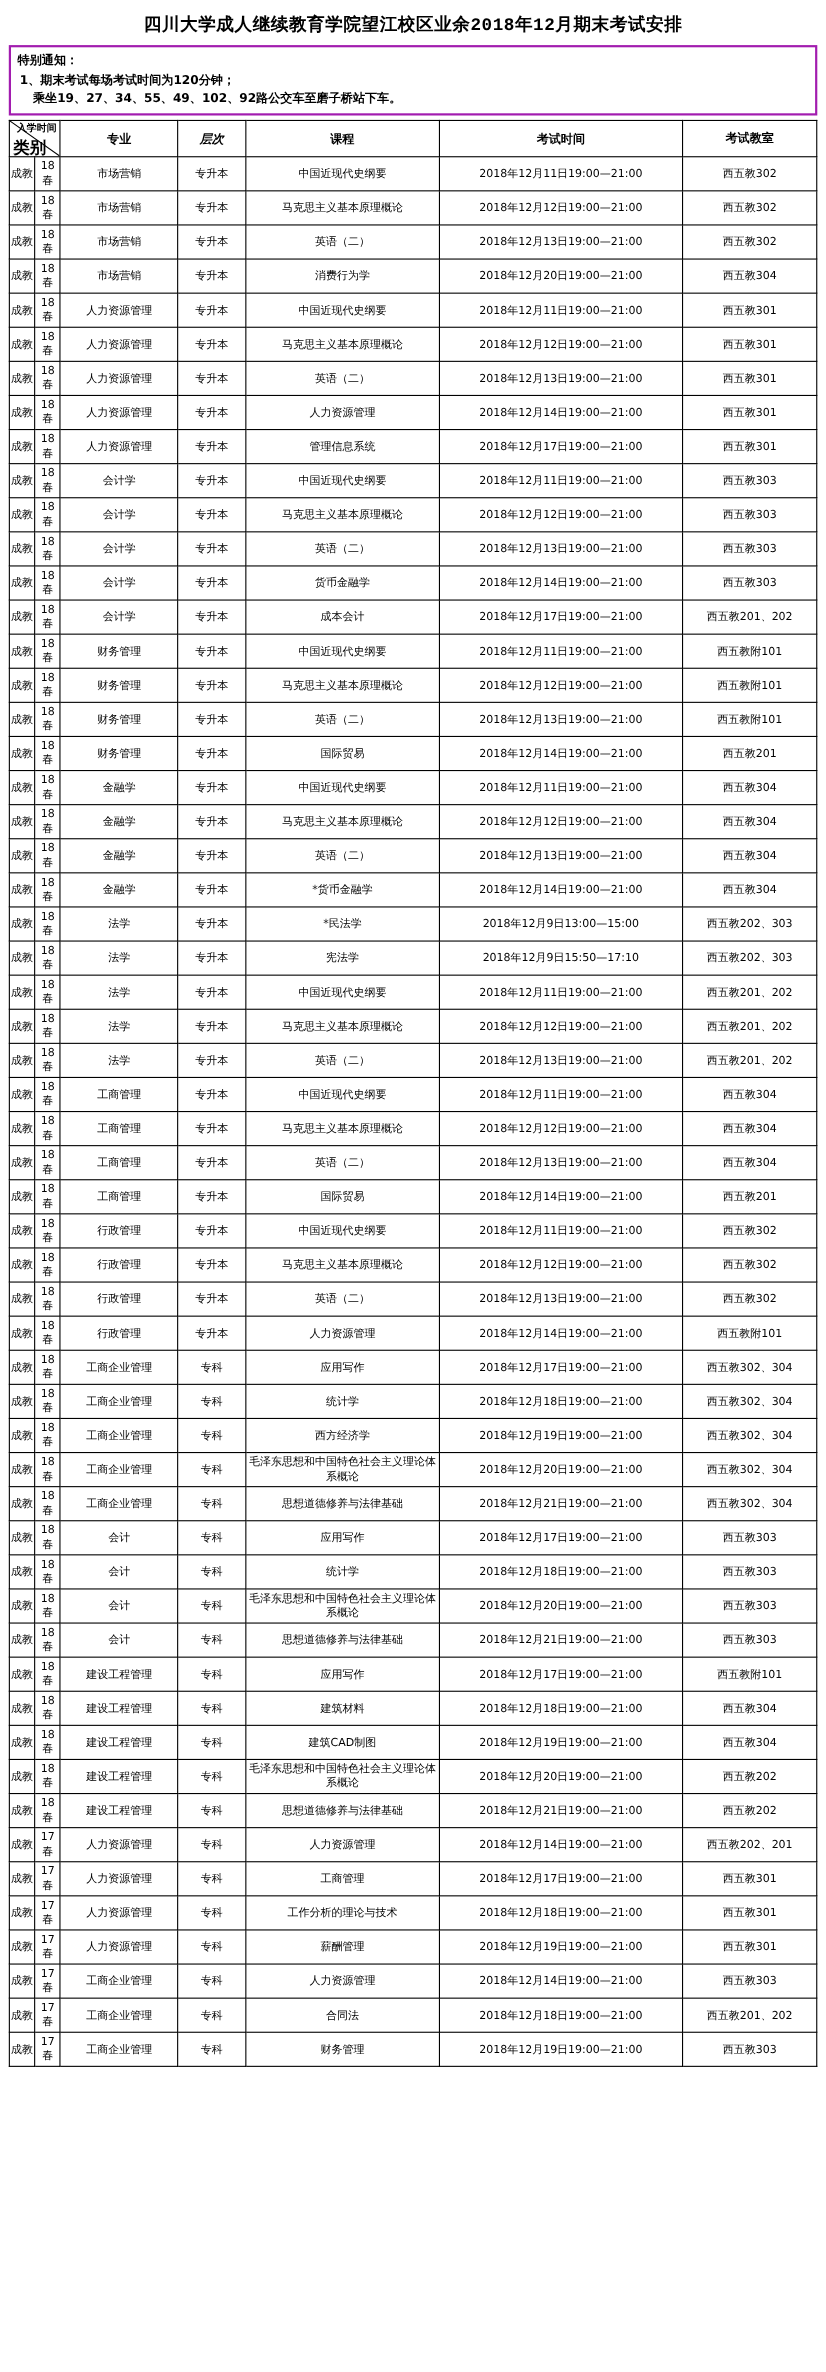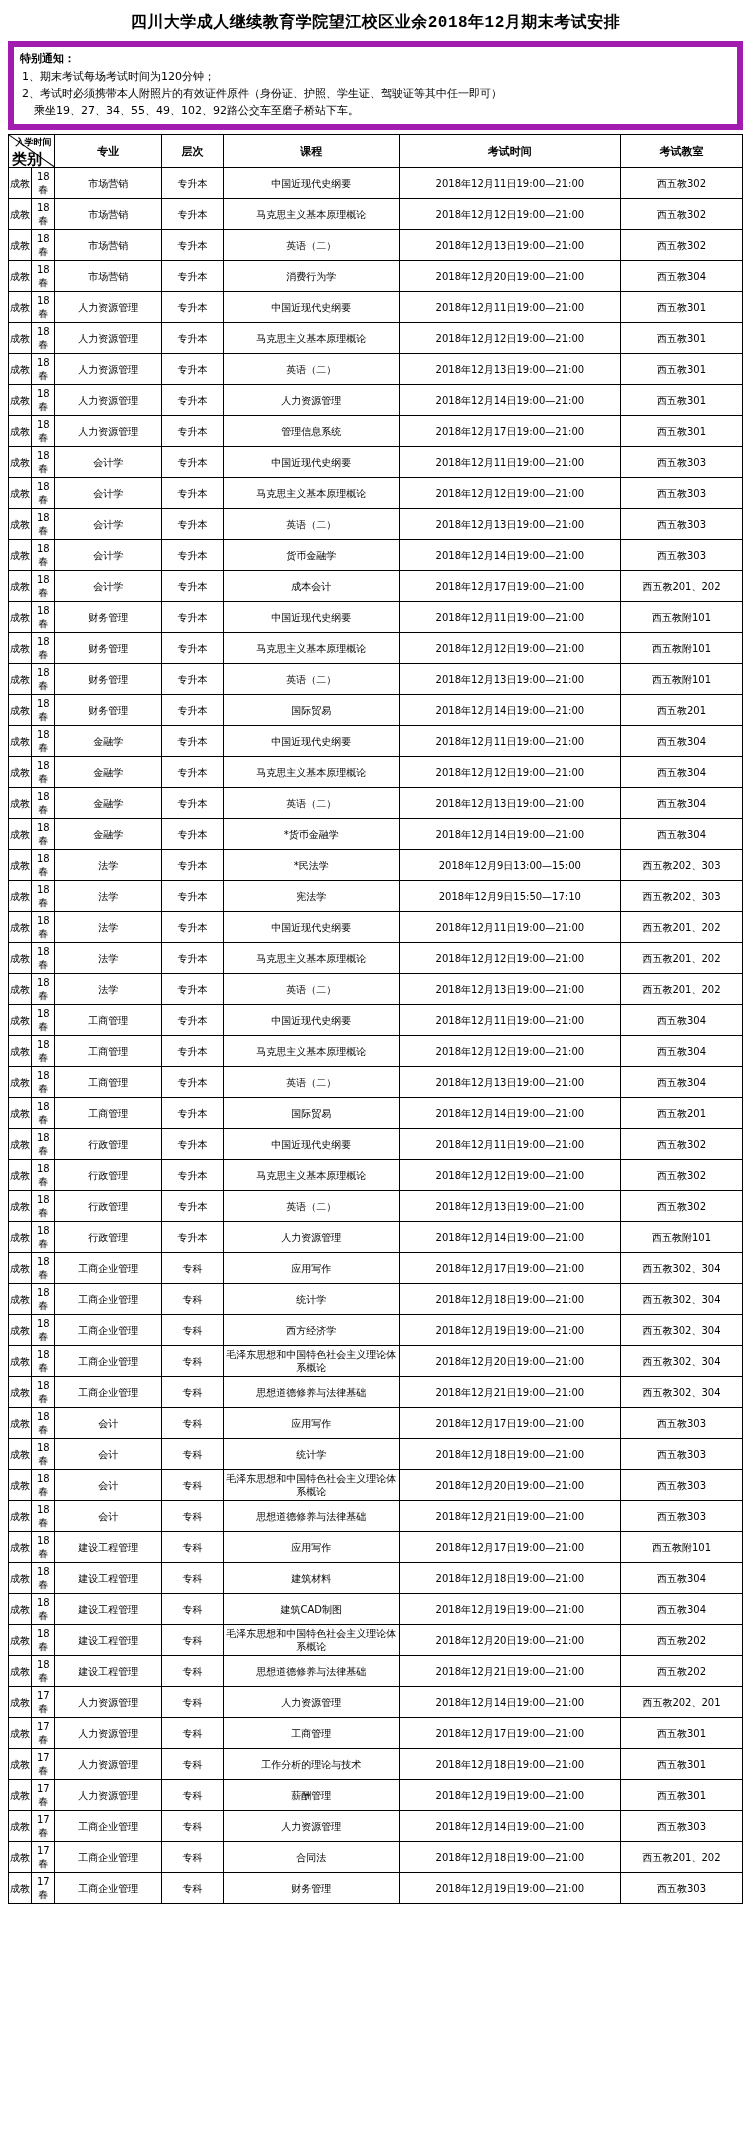--- a/index.html
+++ b/index.html
@@ -16,32 +16,32 @@
   }
   .doc-title{
     text-align:center;
     font-size:16px;
     font-weight:bold;
     letter-spacing:0.5px;
     margin:6px 0 8px 0;
     font-family:Liberation Mono, monospace;
   }
   .notice-box{
-    border:6px solid #a21caf;
+    border:2px solid #a21caf;
     padding:4px 6px 5px 6px;
     margin-bottom:4px;
   }
   .notice-title{
     font-size:11px;
     font-weight:bold;
     margin-bottom:2px;
   }
   .notice-line{
     font-size:11px;
-    font-weight:normal;
+    font-weight:bold;
     line-height:17px;
     padding-left:2px;
   }
   .notice-line.last{
     padding-left:14px;
   }
   table.sched{
     border-collapse:collapse;
     width:100%;
     table-layout:fixed;
@@ -63,21 +63,21 @@
   }
   td.c0{width:40px;}
   td.c1{width:44px;}
   td.c2{width:96px;}
   td.c3{width:54px;}
   td.c4{width:160px;}
   td.c5{width:202px;}
   td.c6{width:110px;}
   th.c0{width:40px;}
   th.c2{width:96px;}
-  th.c3{width:54px;}
+  th.c3{width:54px;font-style:italic;}
   th.c4{width:160px;}
   th.c5{width:202px;}
   th.c6{width:110px;font-family:Liberation Serif, serif;}
   .hdr-split{
     position:relative;
     height:28px;
     padding:0;
   }
   .hdr-split .diag{
     position:absolute;
@@ -102,21 +102,20 @@
 </head>
 <body>
 
 <div class="page">
 
   <div class="doc-title">四川大学成人继续教育学院望江校区业余2018年12月期末考试安排</div>
 
   <div class="notice-box">
     <div class="notice-title">特别通知：</div>
     <div class="notice-line">1、期末考试每场考试时间为120分钟；</div>
-    <div class="notice-line">2、考试时必须携带本人附照片的有效证件原件（身份证、护照、学生证、驾驶证等其中任一即可）</div>
     <div class="notice-line last">乘坐19、27、34、55、49、102、92路公交车至磨子桥站下车。</div>
   </div>
 
   <table class="sched">
     <thead>
       <tr>
         <th class="c0 hdr-split" colspan="2">
           <svg class="diag" viewBox="0 0 84 28" preserveAspectRatio="none">
             <line x1="0" y1="0" x2="84" y2="28" stroke="#000" stroke-width="1"></line>
           </svg>

